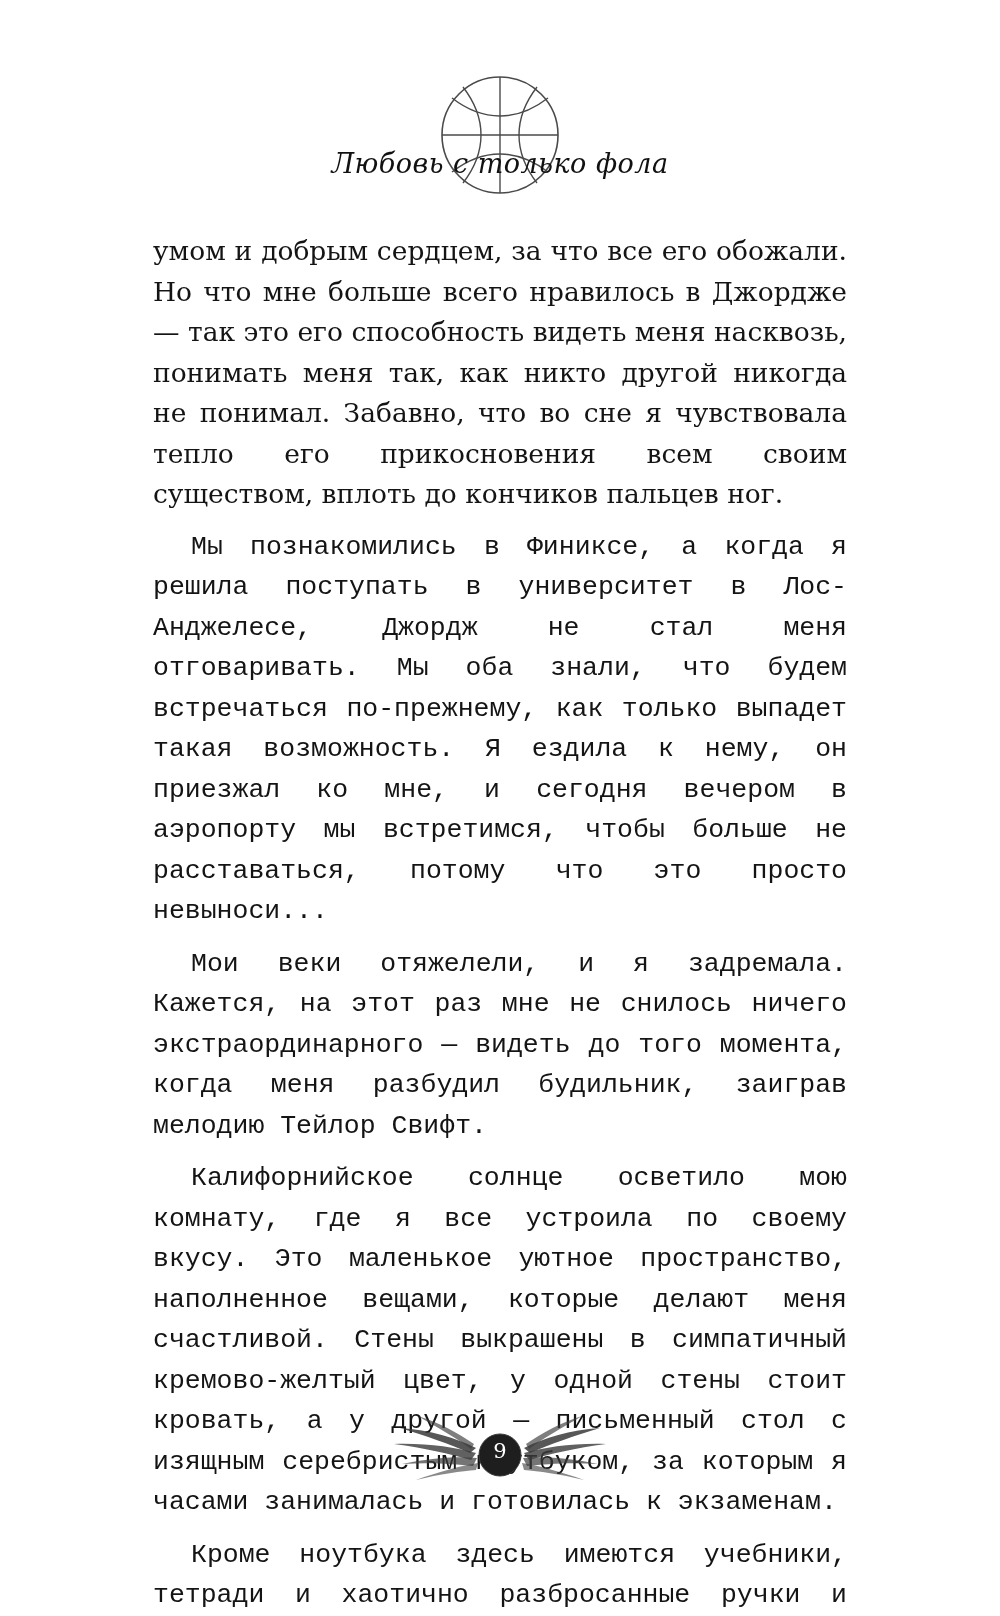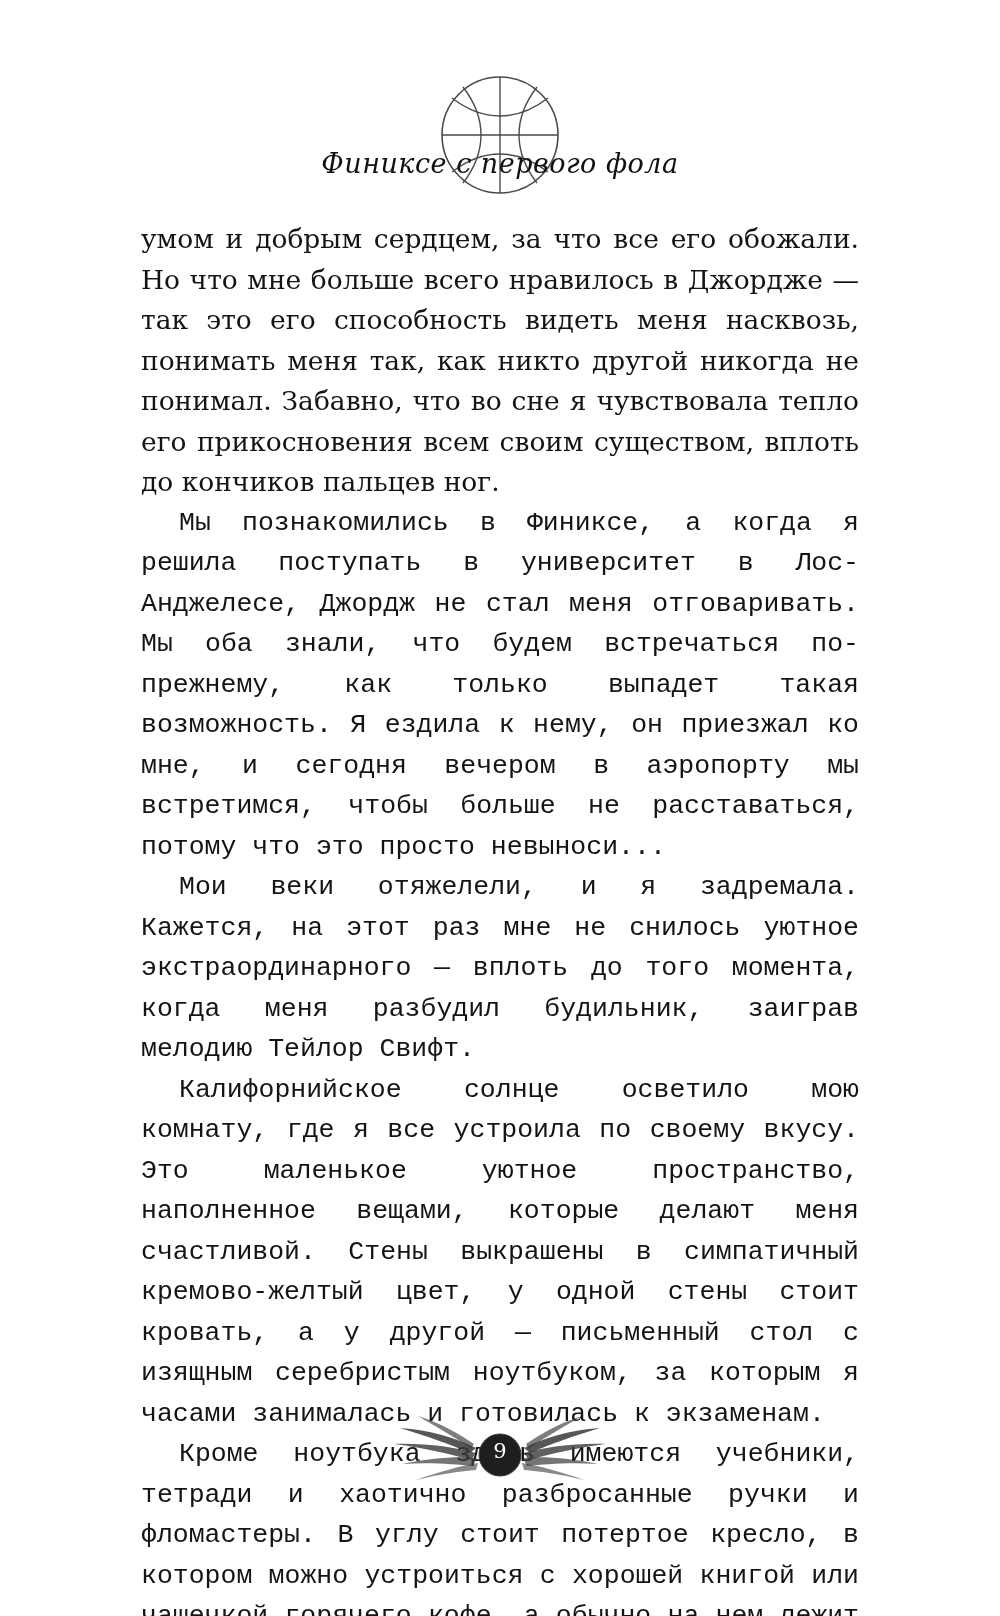--- a/index.html
+++ b/index.html
@@ -61,21 +61,21 @@
     margin-top: 40px;
     font-size: 26.5px;
     line-height: 40.5px;
     text-align: justify;
     text-justify: inter-word;
     color: #141414;
     font-family: "DejaVu Serif", serif;
   }
 
   .content p {
-    margin: 0;
+    margin: 12px;
     text-indent: 0;
   }
   .content p.indent {
     text-indent: 38px;
     font-family: Liberation Mono, monospace;
   }
 
   
   .footer {
     position: absolute;
@@ -122,27 +122,27 @@
         <circle cx="75" cy="75" r="58" fill="#ffffff" stroke="#4a4a4a" stroke-width="1.6"></circle>
         <line x1="75" y1="17" x2="75" y2="133" stroke="#4a4a4a" stroke-width="1.4"></line>
         <line x1="17" y1="75" x2="133" y2="75" stroke="#4a4a4a" stroke-width="1.4"></line>
         <path d="M27 38 C 58 62, 92 62, 123 38" fill="none" stroke="#4a4a4a" stroke-width="1.4"></path>
         <path d="M27 112 C 58 88, 92 88, 123 112" fill="none" stroke="#4a4a4a" stroke-width="1.4"></path>
         <path d="M38 27 C 62 58, 62 92, 38 123" fill="none" stroke="#4a4a4a" stroke-width="1.4"></path>
         <path d="M112 27 C 88 58, 88 92, 112 123" fill="none" stroke="#4a4a4a" stroke-width="1.4"></path>
       </svg>
     </div>
 
-    <div class="running-title">Финиксе с первого фола</div>
+    <div class="running-title">Любовь с только фола</div>
   </div>
 
   <div class="content">
     <p>умом и добрым сердцем, за что все его обожали. Но что мне больше всего нравилось в Джордже — так это его способность видеть меня насквозь, понимать меня так, как никто другой никогда не понимал. Забавно, что во сне я чувствовала тепло его прикосновения всем своим существом, вплоть до кончиков пальцев ног.</p>
     <p class="indent">Мы познакомились в Финиксе, а когда я решила поступать в университет в Лос-Анджелесе, Джордж не стал меня отговаривать. Мы оба знали, что будем встречаться по-прежнему, как только выпадет такая возможность. Я ездила к нему, он приезжал ко мне, и сегодня вечером в аэропорту мы встретимся, чтобы больше не расставаться, потому что это просто невыноси...</p>
-    <p class="indent">Мои веки отяжелели, и я задремала. Кажется, на этот раз мне не снилось уютное экстраординарного — вплоть до того момента, когда меня разбудил будильник, заиграв мелодию Тейлор Свифт.</p>
+    <p class="indent">Мои веки отяжелели, и я задремала. Кажется, на этот раз мне не снилось ничего экстраординарного — видеть до того момента, когда меня разбудил будильник, заиграв мелодию Тейлор Свифт.</p>
     <p class="indent">Калифорнийское солнце осветило мою комнату, где я все устроила по своему вкусу. Это маленькое уютное пространство, наполненное вещами, которые делают меня счастливой. Стены выкрашены в симпатичный кремово-желтый цвет, у одной стены стоит кровать, а у другой — письменный стол с изящным серебристым ноутбуком, за которым я часами занималась и готовилась к экзаменам.</p>
     <p class="indent">Кроме ноутбука здесь имеются учебники, тетради и хаотично разбросанные ручки и фломастеры. В углу стоит потертое кресло, в котором можно устроиться с хорошей книгой или чашечкой горячего кофе, а обычно на нем лежит рюкзак с моими вещами.</p>
   </div>
 
   <div class="footer">
     <div class="wings">
       <svg width="260" height="86" viewBox="0 0 260 86" aria-hidden="true">
         <g fill="#3a3a3a">
 
           <g>

